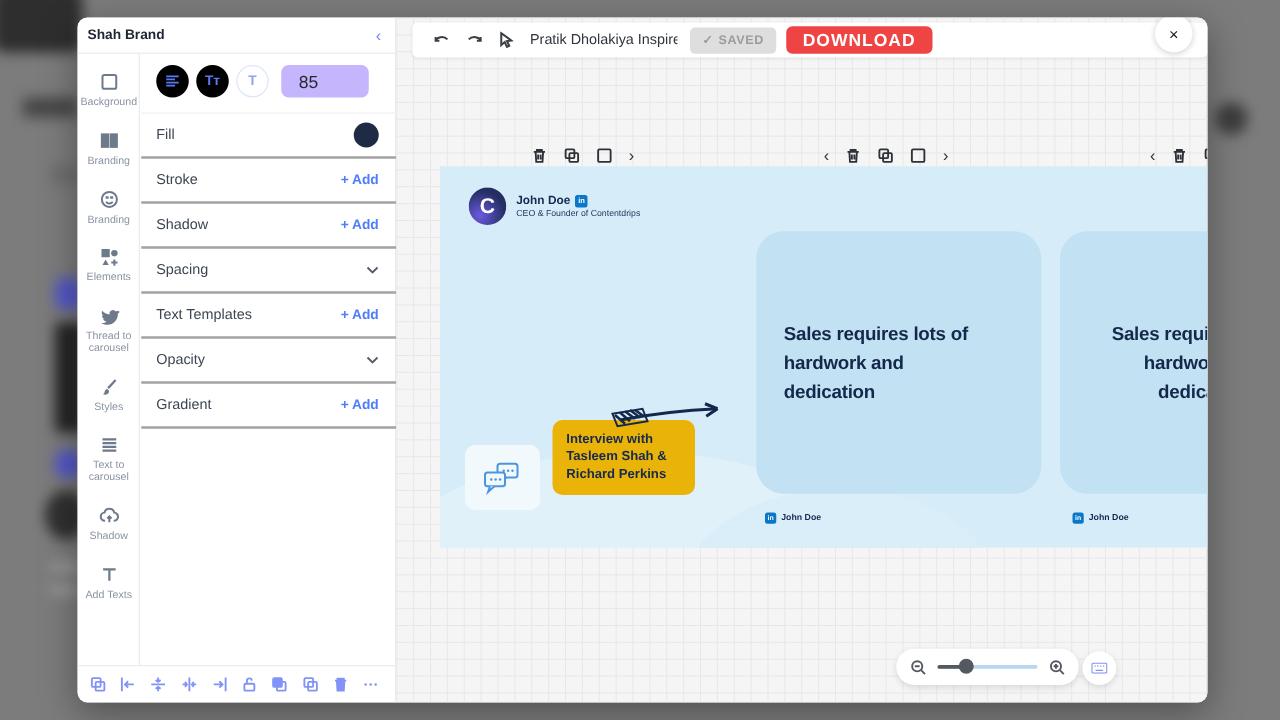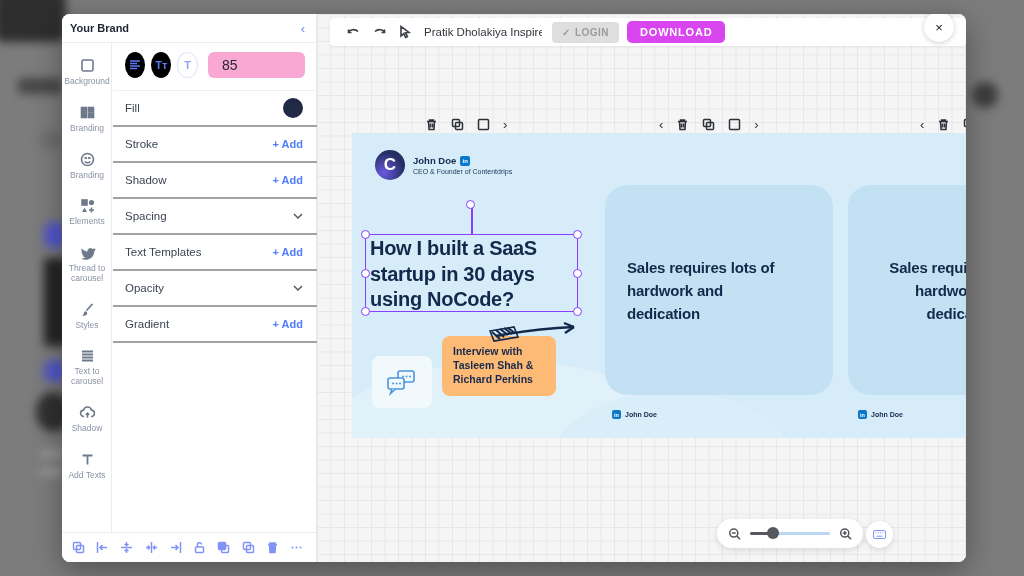--- a/index.html
+++ b/index.html
@@ -22,21 +22,21 @@
   .side-item { display:flex; flex-direction:column; align-items:center; gap:3px; width:50px; cursor:pointer; }
   .side-item svg { width:17px; height:17px; stroke:#6e7a8c; fill:none; stroke-width:1.6; }
   .side-item .lbl { font-size:8.5px; color:#8a93a4; text-align:center; line-height:1.15; width:46px; }
   #props { position:absolute; left:51px; top:29px; width:204px; height:489px; }
   #font-select { margin:13px 12px 0 12px; height:27px; background:#f0f1f4; border-radius:6px;
     display:flex; align-items:center; justify-content:space-between; padding:0 10px; cursor:pointer; }
   #font-select .fname { font-size:11.5px; font-weight:bold; color:#24292f; }
   #controls { margin:9px 12px 0 12px; display:flex; align-items:center; gap:6px; }
   .cbtn { width:26px; height:26px; border-radius:50%; background:#000000; display:flex; align-items:center;
     justify-content:center; color:#5c79f5; font-size:11px; font-weight:bold; cursor:pointer; }
-  #size-input { margin-left:4px; width:97px; height:26px; background:#f9a8d4; border:none; border-radius:6px;
+  #size-input { margin-left:4px; width:70px; height:26px; background:#c4b5fd; border:none; border-radius:6px;
     font-size:14px; color:#24292f; padding-left:14px; font-family:"Liberation Sans",sans-serif; }
   #prop-rows { margin-top:12px; border-top:1px solid #f0f0f2; }
   .prow { height:36px; border-bottom:2px solid #a3a3a3; display:flex; align-items:center;
     justify-content:space-between; padding:0 14px 0 12px; }
   .prow .plbl { font-size:11.5px; color:#3d4553; }
   .prow .padd { font-size:11px; color:#4f7dfb; font-weight:bold; cursor:pointer; }
   .swatch { width:20px; height:20px; border-radius:50%; background:#1f2a44; cursor:pointer; }
   #panel-footer { position:absolute; left:0; bottom:0; width:255px; height:30px; border-top:1px solid #ececf0;
     display:flex; align-items:center; justify-content:space-between; padding:0 14px 0 10px; }
   #panel-footer svg { width:13px; height:13px; stroke:#8193f6; fill:none; stroke-width:1.5; cursor:pointer; }
@@ -44,22 +44,22 @@
   #canvas { position:absolute; left:255px; top:0; width:649px; height:548px; background:#f5f5f6; overflow:hidden;
     background-image:linear-gradient(#e7e7ea 1px, transparent 1px), linear-gradient(90deg,#e7e7ea 1px, transparent 1px);
     background-size:13.5px 13.5px; }
   #top-toolbar { position:absolute; left:13px; top:4px; width:636px; height:28px; background:#fff; border-radius:4px;
     box-shadow:0 1px 3px rgba(0,0,0,.08); display:flex; align-items:center; padding:0 10px; }
   #top-toolbar svg { stroke:#3a3f46; fill:none; stroke-width:1.6; }
   .tb-icon { width:26px; display:flex; justify-content:center; cursor:pointer; }
   #proj-title { width:118px; overflow:hidden; white-space:nowrap; font-size:11.5px; color:#30353d; margin-left:6px; }
   #saved-btn { margin-left:10px; height:21px; background:#dedede; border-radius:4px; color:#9b9b9b;
     font-size:10px; font-weight:bold; letter-spacing:.5px; display:flex; align-items:center; gap:4px; padding:0 10px; }
-  #download-btn { margin-left:8px; height:22px; background:#d946ef; border-radius:5px; color:#fff;
-    font-size:11px; font-weight:bold; letter-spacing:.8px; display:flex; align-items:center; padding:0 13px; cursor:pointer; }
+  #download-btn { margin-left:8px; height:22px; background:#ef4444; border-radius:5px; color:#fff;
+    font-size:14px; font-weight:bold; letter-spacing:.8px; display:flex; align-items:center; padding:0 13px; cursor:pointer; }
   #tb-right { margin-left:auto; display:flex; align-items:center; gap:12px; padding-right:36px; }
   #paid-label { font-size:10px; font-weight:bold; letter-spacing:.5px; color:#7c8aa5; }
   #login-btn { height:24px; background:#fff; border-radius:12px; box-shadow:0 1px 4px rgba(0,0,0,.18);
     font-size:10px; font-weight:bold; letter-spacing:.5px; color:#23262b; display:flex; align-items:center; padding:0 13px; cursor:pointer; }
   #close-btn { position:absolute; left:607px; top:-2px; width:30px; height:30px; border-radius:50%; background:#fff;
     box-shadow:0 1px 5px rgba(0,0,0,.2); display:flex; align-items:center; justify-content:center;
     font-size:13px; color:#17181a; cursor:pointer; }
   
   .slide-tb { position:absolute; top:101px; height:18px; display:flex; align-items:center; gap:13px; }
   .slide-tb svg { width:13px; height:13px; stroke:#2e3238; fill:none; stroke-width:1.5; cursor:pointer; }
@@ -79,21 +79,21 @@
   #s1-role { font-size:7px; color:#24395e; margin-top:2px; }
   #headline-box { position:absolute; left:13px; top:101px; width:213px; height:78px;
     border:1.5px solid #8b3dff; }
   #headline { position:absolute; left:4px; top:1px; width:204px; font-size:20px; line-height:25.5px;
     font-weight:bold; color:#14284b; letter-spacing:-.3px; }
   .handle { position:absolute; width:9px; height:9px; border-radius:50%; background:#fff; border:1.5px solid #8b3dff; }
   #rot-stem { position:absolute; left:105px; top:-27px; width:1.5px; height:27px; background:#8b3dff; }
   #rot-handle { left:100px; top:-35px; }
   #chat-card { position:absolute; left:20px; top:223px; width:60px; height:52px; background:#f2f9fd; border-radius:8px;
     display:flex; align-items:center; justify-content:center; }
-  #interview-card { position:absolute; left:90px; top:203px; width:114px; height:60px; background:#fdba74;
+  #interview-card { position:absolute; left:90px; top:203px; width:114px; height:60px; background:#eab308;
     border-radius:8px; padding:8px 0 0 11px; }
   #interview-text { font-size:10.5px; line-height:14px; color:#16294f; width:92px; font-weight:bold; }
   #arrow-svg { position:absolute; left:130px; top:186px; }
   .slide-footer { position:absolute; display:flex; align-items:center; gap:4px; }
   .slide-footer .fname { font-size:7px; font-weight:bold; color:#16294f; }
   
   .quote-card { position:absolute; top:52px; height:210px; background:#c2e2f3; border-radius:22px; display:flex; align-items:center; }
   #card2 { left:253px; width:228px; }
   #card2 .quote { font-size:15px; line-height:23px; font-weight:bold; color:#14284b; width:160px; margin-left:22px; letter-spacing:-.2px; }
   #card3 { left:496px; width:230px; justify-content:center; }
@@ -121,21 +121,21 @@
   <div class="blurb" style="left:36px;top:392px;width:34px;height:40px;background:#303030;border-radius:50%;"></div>
   <div class="blurb" style="left:40px;top:450px;width:28px;height:8px;background:#9a9a9a;border-radius:3px;"></div>
   <div class="blurb" style="left:40px;top:468px;width:24px;height:8px;background:#9a9a9a;border-radius:3px;"></div>
   <div class="blurb" style="left:972px;top:82px;width:26px;height:26px;background:#3d3d3d;border-radius:50%;"></div>
 </div>
 
 <div id="modal">
 
   <div id="panel">
     <div id="panel-header">
-      <span class="ttl">Your Brand</span>
+      <span class="ttl">Shah Brand</span>
       <span class="col">‹</span>
     </div>
 
     <div id="sidebar">
       <div class="side-item">
         <svg viewBox="0 0 17 17">
             <rect x="3" y="3" width="11" height="11" rx="1.5"></rect>
           </svg>
         <span class="lbl">Background</span>
       </div>
@@ -305,21 +305,21 @@
           </svg>
       </span>
       <span class="tb-icon">
         <svg width="12" height="14" viewBox="0 0 12 14">
             <path d="M2 1.5 L2 11 L4.8 8.6 L6.6 12.5 L8.4 11.6 L6.6 7.8 L10 7.4 Z"></path>
           </svg>
       </span>
       <span id="proj-title">Pratik Dholakiya Inspired</span>
       <span id="saved-btn">
         <span>✓</span>
-        <span>LOGIN</span>
+        <span>SAVED</span>
       </span>
       <span id="download-btn">DOWNLOAD</span>
     </div>
     <div id="close-btn">×</div>
 
     <div class="slide-tb" style="left:108px;">
       <svg viewBox="0 0 13 13">
           <path d="M2 3.5h9M4.5 3.5V2h4v1.5M3.5 3.5l.5 8h5l.5-8M5.5 5.5v4M7.5 5.5v4"></path>
         </svg>
       <svg viewBox="0 0 13 13">
@@ -364,31 +364,20 @@
         <div id="s1-avatar">C</div>
         <div>
           <div id="s1-name-row">
             <span id="s1-name">John Doe</span>
             <span class="li-badge" style="width:10px;height:10px;font-size:6px;">in</span>
           </div>
           <div id="s1-role">CEO &amp; Founder of Contentdrips</div>
         </div>
       </div>
 
-      <div id="headline-box">
-        <div id="headline">How I built a SaaS startup in 30 days using NoCode?</div>
-        <div id="rot-stem"></div>
-        <span class="handle" id="rot-handle"></span>
-        <span class="handle" style="left:-5px;top:-5px;"></span>
-        <span class="handle" style="left:207px;top:-5px;"></span>
-        <span class="handle" style="left:-5px;top:72px;"></span>
-        <span class="handle" style="left:207px;top:72px;"></span>
-        <span class="handle" style="left:-5px;top:34px;"></span>
-        <span class="handle" style="left:207px;top:34px;"></span>
-      </div>
 
       <div id="chat-card">
         <svg width="34" height="28" viewBox="0 0 34 28">
           <rect x="13" y="3" width="16" height="11" rx="2" fill="none" stroke="#4a95de" stroke-width="1.6"></rect>
           <path d="M17 14 l-1 4 4-4" fill="none" stroke="#4a95de" stroke-width="1.6"></path>
           <circle cx="18" cy="8.5" r="1" fill="#4a95de"></circle>
             <circle cx="21.5" cy="8.5" r="1" fill="#4a95de"></circle>
             <circle cx="25" cy="8.5" r="1" fill="#4a95de"></circle>
           <rect x="3" y="10" width="16" height="11" rx="2" fill="#f2f9fd" stroke="#4a95de" stroke-width="1.6"></rect>
           <path d="M7 21 l-1.5 4.5 5-4.5" fill="#f2f9fd" stroke="#4a95de" stroke-width="1.6"></path>

